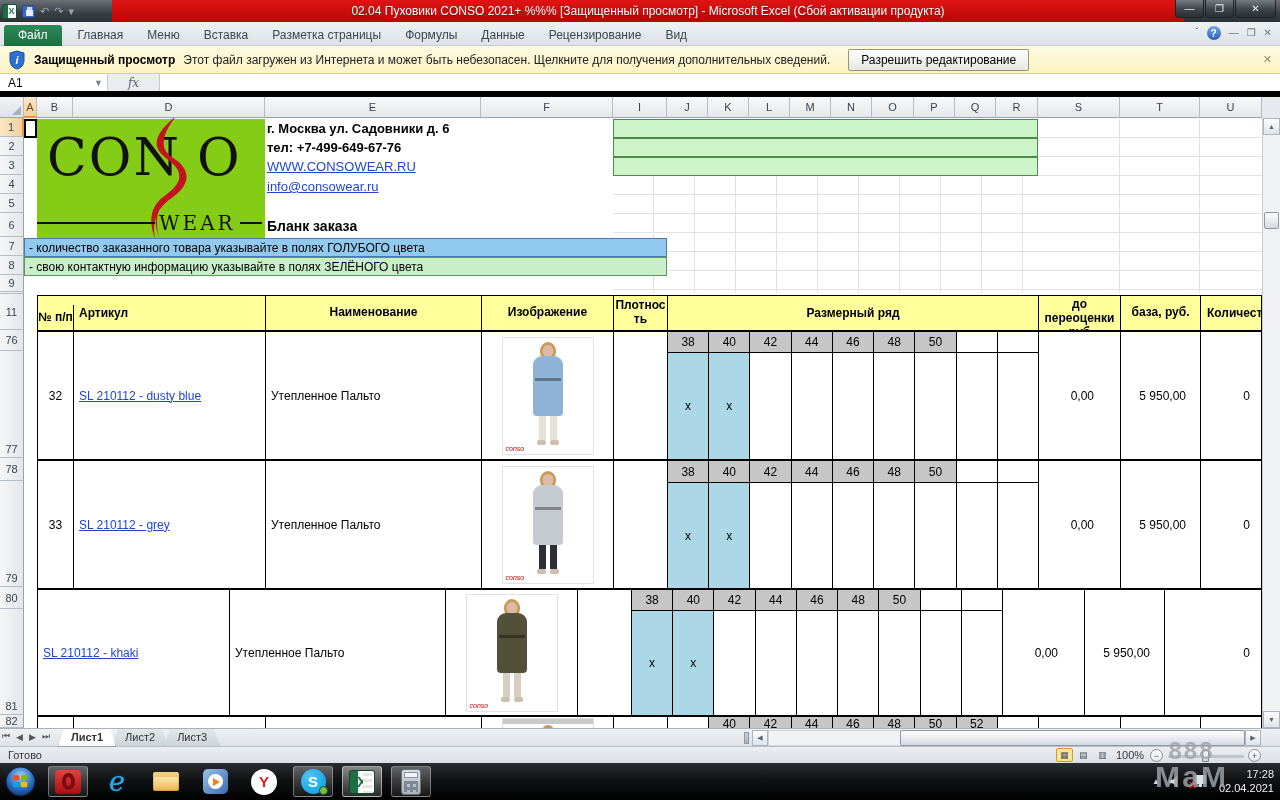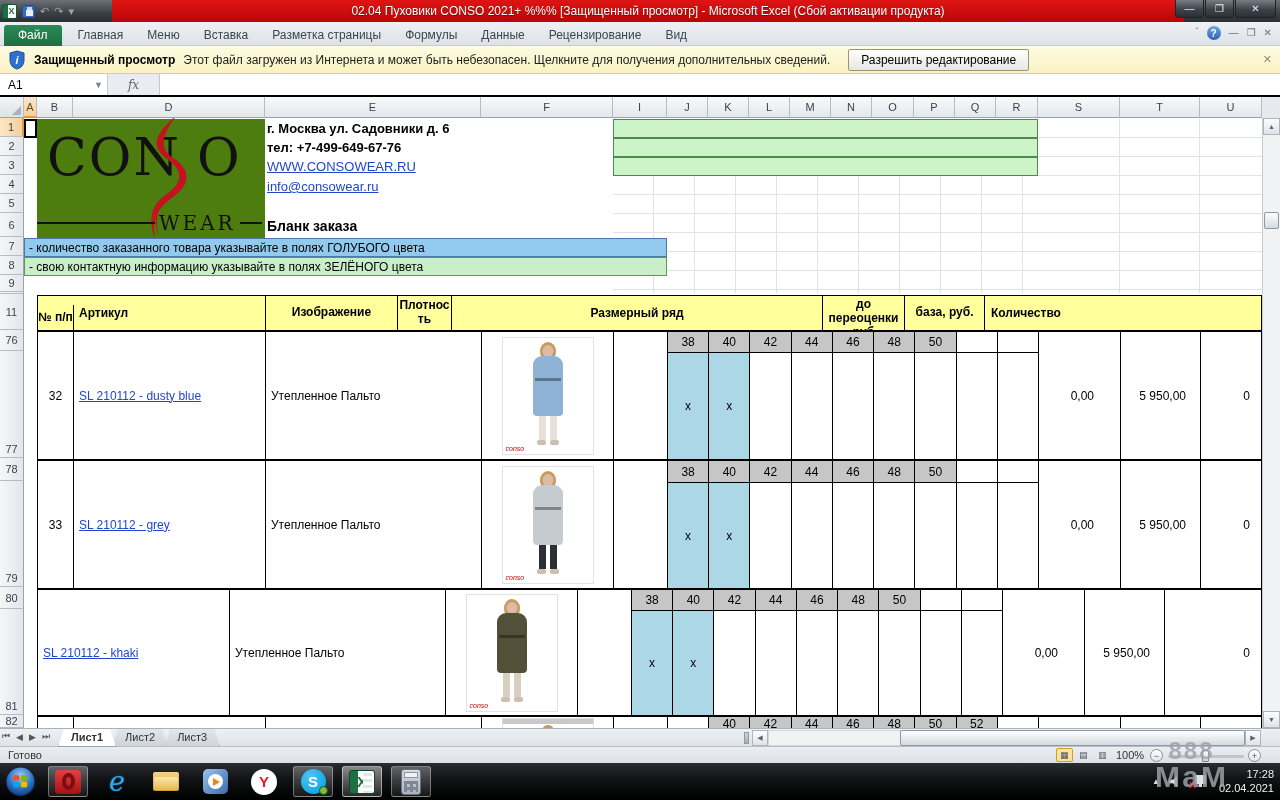--- a/index.html
+++ b/index.html
@@ -40,21 +40,21 @@
   .protbar { position:absolute; left:0; top:46px; width:1280px; height:28px;
     background:linear-gradient(#fdfbe2,#faf3c2); border-bottom:1px solid #d8cf96;
     display:flex; align-items:center; gap:8px; padding-left:8px; }
   .prot-label { font-weight:bold; font-size:12px; }
   .prot-msg { font-size:12px; color:#222; }
   .prot-btn { margin-left:10px; padding:3px 12px; font-size:12px; border:1px solid #9a9474; border-radius:2px;
     background:linear-gradient(#fff,#e6e6e2); }
   .prot-close { position:absolute; right:8px; top:7px; color:#8a8a74; font-size:11px; }
 
   
-  .fbar { position:absolute; left:0; top:74px; width:1280px; height:23px; background:#e9edf2; border-bottom:2px solid #000000; display:flex; align-items:stretch; }
+  .fbar { position:absolute; left:0; top:74px; width:1280px; height:23px; background:#e9edf2; border-bottom:6px solid #000000; display:flex; align-items:stretch; }
   .namebox { width:108px; background:#fff; border-right:1px solid #c3c9d1; display:flex; align-items:center; padding-left:8px; position:relative; font-size:12px; }
   .namebox .dd { position:absolute; right:4px; color:#7a828c; font-size:9px; }
   .fxzone { width:52px; display:flex; align-items:center; justify-content:center; color:#5a646e; font-style:italic; font-family:"DejaVu Serif",serif; font-size:12px; border-right:1px solid #c3c9d1; }
   .finput { flex:1; background:#fff; }
 
   
   .colhdr { position:absolute; left:0; top:97px; width:1280px; height:21px; display:flex; background:#e6e9ed; }
   .ch { height:21px; background:linear-gradient(#f8f9fa,#e4e7eb); border-right:1px solid #b6bcc4; border-bottom:1px solid #9aa2ac;
     display:flex; align-items:center; justify-content:center; font-size:11px; color:#39434e; }
   .ch.corner { width:24px; position:relative; background:linear-gradient(#f2f3f5,#dfe2e6); }
@@ -73,21 +73,21 @@
 
   .gridlines1 { position:absolute; left:589px; top:1px; width:425px; height:174px;
     background-image:repeating-linear-gradient(to right, transparent 0 40px, #dfe3e8 40px 41px),
                      repeating-linear-gradient(to bottom, transparent 0 18px, #dfe3e8 18px 19px); }
   .gridlines2 { position:absolute; left:1014px; top:1px; width:224px; height:174px;
     background-image:linear-gradient(to right, transparent 0 81px, #dfe3e8 81px 82px, transparent 82px 161px, #dfe3e8 161px 162px, transparent 162px),
                      repeating-linear-gradient(to bottom, transparent 0 18px, #dfe3e8 18px 19px); }
   .greencell { position:absolute; left:589px; width:425px; height:19px; background:#cdf3c8; border:1px solid #4e8a4e; }
 
   
-  .logo { position:absolute; left:13px; top:1px; width:228px; height:119px; background:#4d7c0f; overflow:visible; }
+  .logo { position:absolute; left:13px; top:1px; width:228px; height:119px; background:#84cc16; overflow:visible; }
   .logo-line1 { position:absolute; left:10px; top:8px; font-family:"DejaVu Serif",serif; font-size:52px; letter-spacing:2px; color:#111; }
   .logo-swirl { position:absolute; left:96px; top:-6px; }
   .logo-o2 { position:absolute; left:160px; top:8px; font-family:"DejaVu Serif",serif; font-size:52px; color:#111; }
   .wear-row { position:absolute; left:0; top:92px; width:228px; display:flex; align-items:center; }
   .wear-line { height:2px; background:#111; }
   .wear-txt { font-family:"DejaVu Serif",serif; font-size:20px; letter-spacing:3px; color:#111; padding:0 4px; }
 
   .comp-addr, .comp-phone { position:absolute; left:243px; font-weight:bold; font-size:13px; white-space:nowrap; }
   .comp-link { position:absolute; left:243px; font-size:13px; color:#2045cf; text-decoration:underline; white-space:nowrap; }
   .form-title { position:absolute; left:243px; top:100px; font-weight:bold; font-size:14px; }
@@ -366,20 +366,21 @@
       <div class="comp-link" style="top:61px">info@consowear.ru</div>
       <div class="form-title">Бланк заказа</div>
 
       <div class="notebar blue">- количество заказанного товара указывайте в полях ГОЛУБОГО цвета</div>
       <div class="notebar green">- свою контактную информацию указывайте в полях ЗЕЛЁНОГО цвета</div>
 
       <div class="xtable">
         <div class="trow thead">
           <div class="c cB">№ п/п</div>
           <div class="c cD">Артикул</div>
+          <div class="c cE">Наименование</div>
           <div class="c cF">Изображение</div>
           <div class="c cI">Плотность</div>
           <div class="jr">Размерный ряд</div>
           <div class="c cS">до переоценки руб</div>
           <div class="c cT">база, руб.</div>
           <div class="c cU">Количество</div>
         </div>
 
         <div class="block b1">
           <div class="c cB">32</div>

